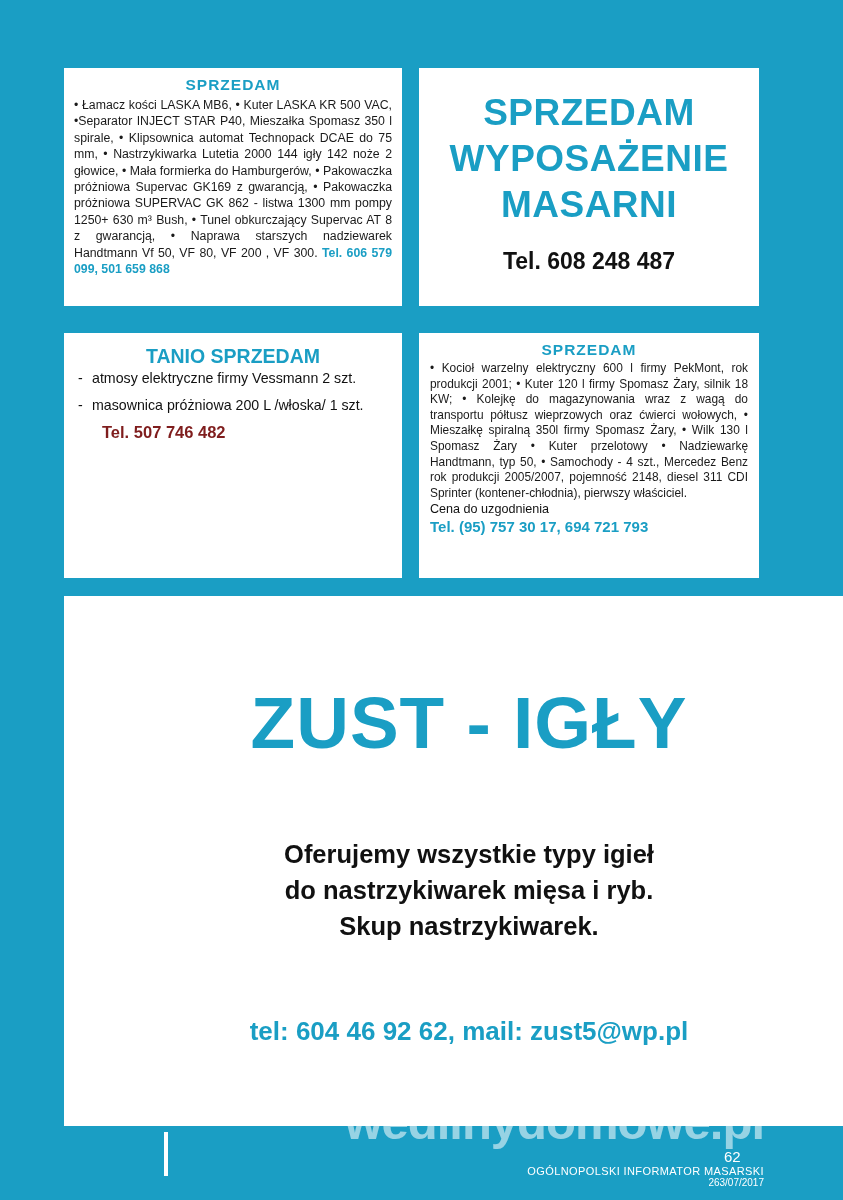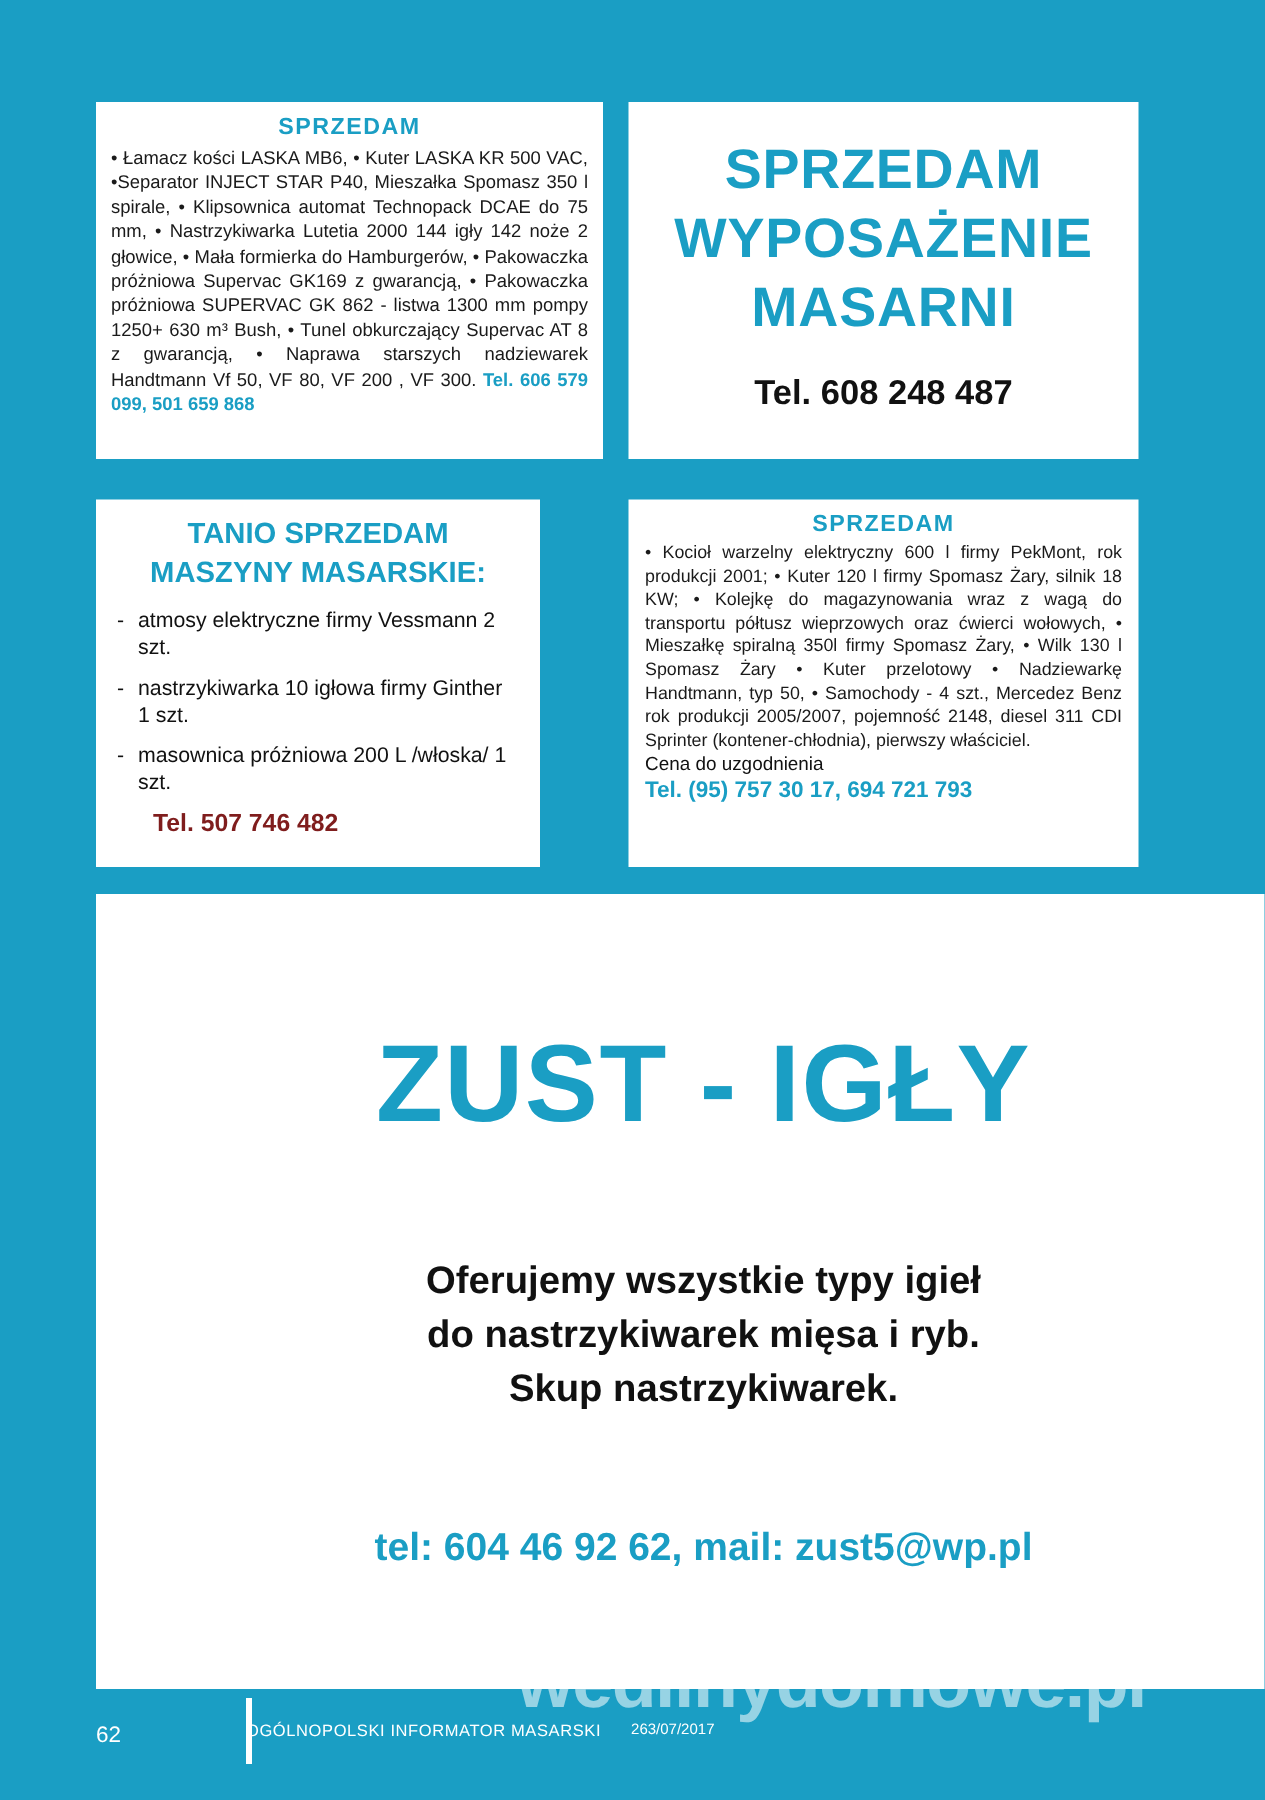--- a/index.html
+++ b/index.html
@@ -94,21 +94,21 @@
     margin-top: 20px;
     text-align: center;
     font-size: 23px;
     font-weight: bold;
     color: #111111;
   }
   
   #box-tanio {
     left: 64px;
     top: 333px;
-    width: 296px;
+    width: 338px;
     height: 245px;
     padding: 10px 14px 8px 14px;
   }
   #box-tanio .t1 {
     color: #1a9ec4;
     font-size: 19.5px;
     font-weight: bold;
     text-align: center;
     line-height: 26px;
   }
@@ -218,21 +218,22 @@
     letter-spacing: -1px;
     pointer-events: none;
   }
   
   .footer {
     position: absolute;
     left: 64px;
     top: 1148px;
     width: 700px;
     display: flex;
-    align-items: flex-start;
+    align-items: flex-end;
+    flex-direction: column;
   }
   .footer .pageno {
     color: #ffffff;
     font-size: 15px;
     width: 40px;
   }
   .footer-bar {
     width: 4px;
     height: 44px;
     background: #ffffff;
@@ -266,24 +267,22 @@
 
   <div class="box" id="box-wyposazenie">
     <div class="big-title">SPRZEDAM</div>
     <div class="big-title">WYPOSAŻENIE</div>
     <div class="big-title">MASARNI</div>
     <div class="big-tel">Tel. 608 248 487</div>
   </div>
 
   <div class="box" id="box-tanio">
     <div class="t1">TANIO SPRZEDAM</div>
-    <div class="t2">MASZYNY MASARSKIE:</div>
     <ul class="dash-list">
       <li>atmosy elektryczne firmy Vessmann 2 szt.</li>
-      <li>nastrzykiwarka 10 igłowa firmy Ginther 1 szt.</li>
       <li>masownica próżniowa 200 L /włoska/ 1 szt.</li>
     </ul>
     <div class="tel">Tel. 507 746 482</div>
   </div>
 
   <div class="box" id="box-sprzedam-2">
     <div class="box-title">SPRZEDAM</div>
     <div class="body-text">• Kocioł warzelny elektryczny 600 l firmy PekMont, rok produkcji 2001; • Kuter 120 l firmy Spomasz Żary, silnik 18 KW; • Kolejkę do magazynowania wraz z wagą do transportu półtusz wieprzowych oraz ćwierci wołowych, • Mieszałkę spiralną 350l firmy Spomasz Żary, • Wilk 130 l Spomasz Żary • Kuter przelotowy • Nadziewarkę Handtmann, typ 50, • Samochody - 4 szt., Mercedez Benz rok produkcji 2005/2007, pojemność 2148, diesel 311 CDI Sprinter (kontener-chłodnia), pierwszy właściciel.</div>
     <div class="cena">Cena do uzgodnienia</div>
     <div class="tel">Tel. (95) 757 30 17, 694 721 793</div>

